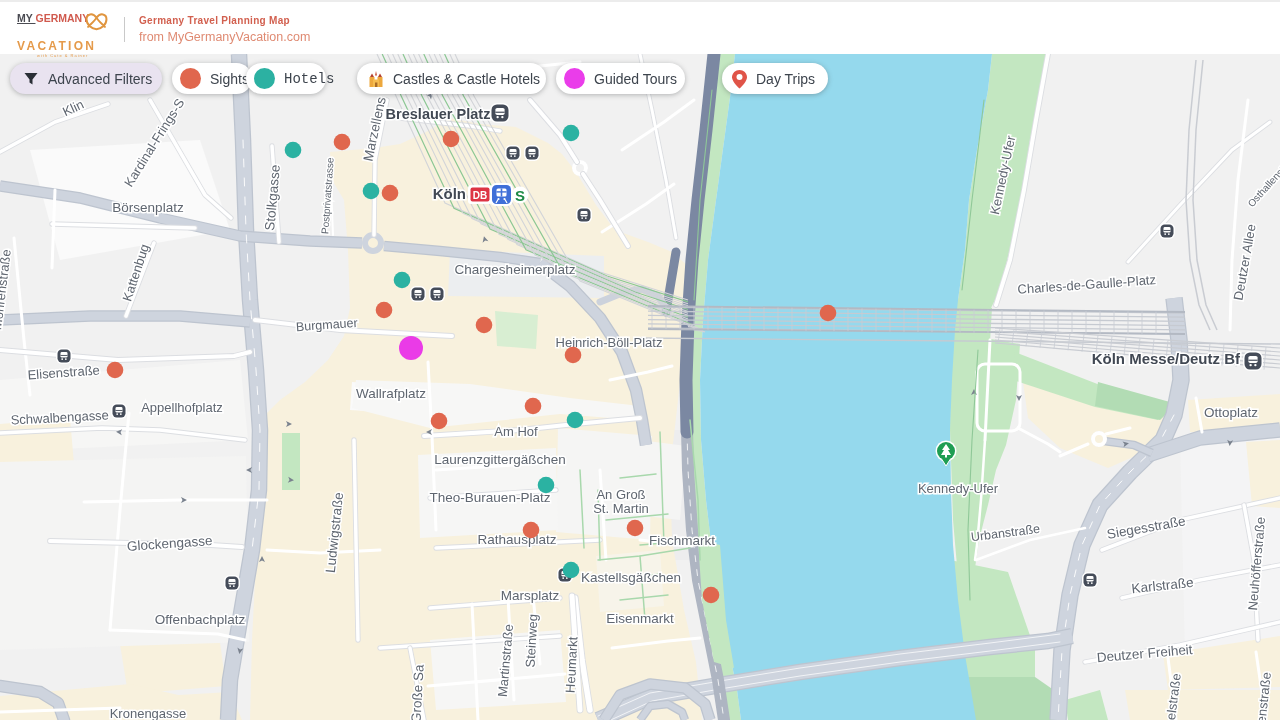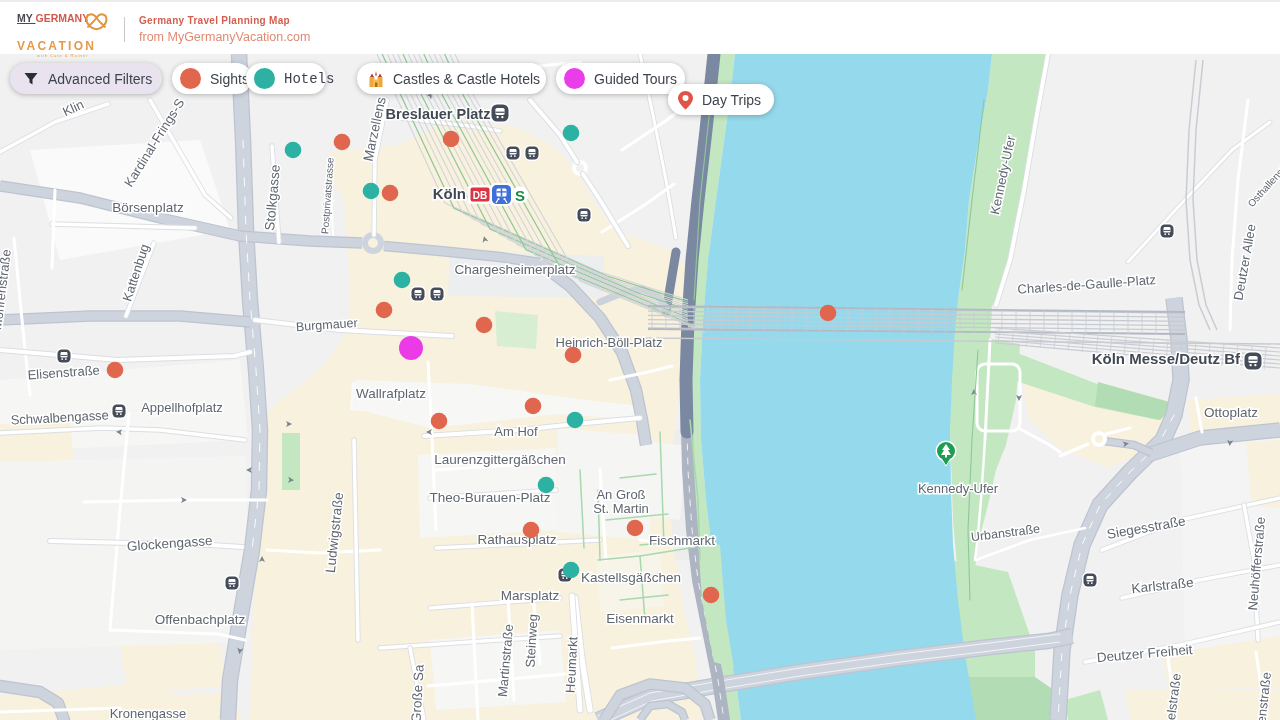--- a/index.html
+++ b/index.html
@@ -562,20 +562,20 @@
     <path d="M4 8 L6 4.5 L8 8 Z" fill="#b4422e"></path>
         <path d="M12 8 L14 4.5 L16 8 Z" fill="#b4422e"></path>
     <path d="M9 6.5 L10 2 L11 6.5 Z" fill="#c84b32"></path>
     <rect x="3.5" y="8" width="5" height="10" fill="#eda83d"></rect>
         <rect x="11.5" y="8" width="5" height="10" fill="#eda83d"></rect>
     <rect x="7" y="10.5" width="6" height="7.5" fill="#f6bc4f"></rect>
     <rect x="9" y="13.5" width="2.4" height="4.5" fill="#a96a25"></rect>
   </svg>
   Castles &amp; Castle Hotels
 </div>
-<div class="pill" style="left:668px;width:106px;margin-top:21px;">
+<div class="pill" style="left:722px;width:106px;">
   <svg width="17" height="20" viewBox="0 0 17 20" style="margin-left:9px;margin-right:8px;flex:none;">
     <path d="M8.5 1 C12.6 1 16 4.2 16 8.2 C16 13 8.5 19.5 8.5 19.5 C8.5 19.5 1 13 1 8.2 C1 4.2 4.4 1 8.5 1 Z" fill="#e05448"></path>
     <circle cx="8.5" cy="8" r="3" fill="#fff"></circle>
   </svg>
   Day Trips
 </div>
 </div>
 
 </body></html>

